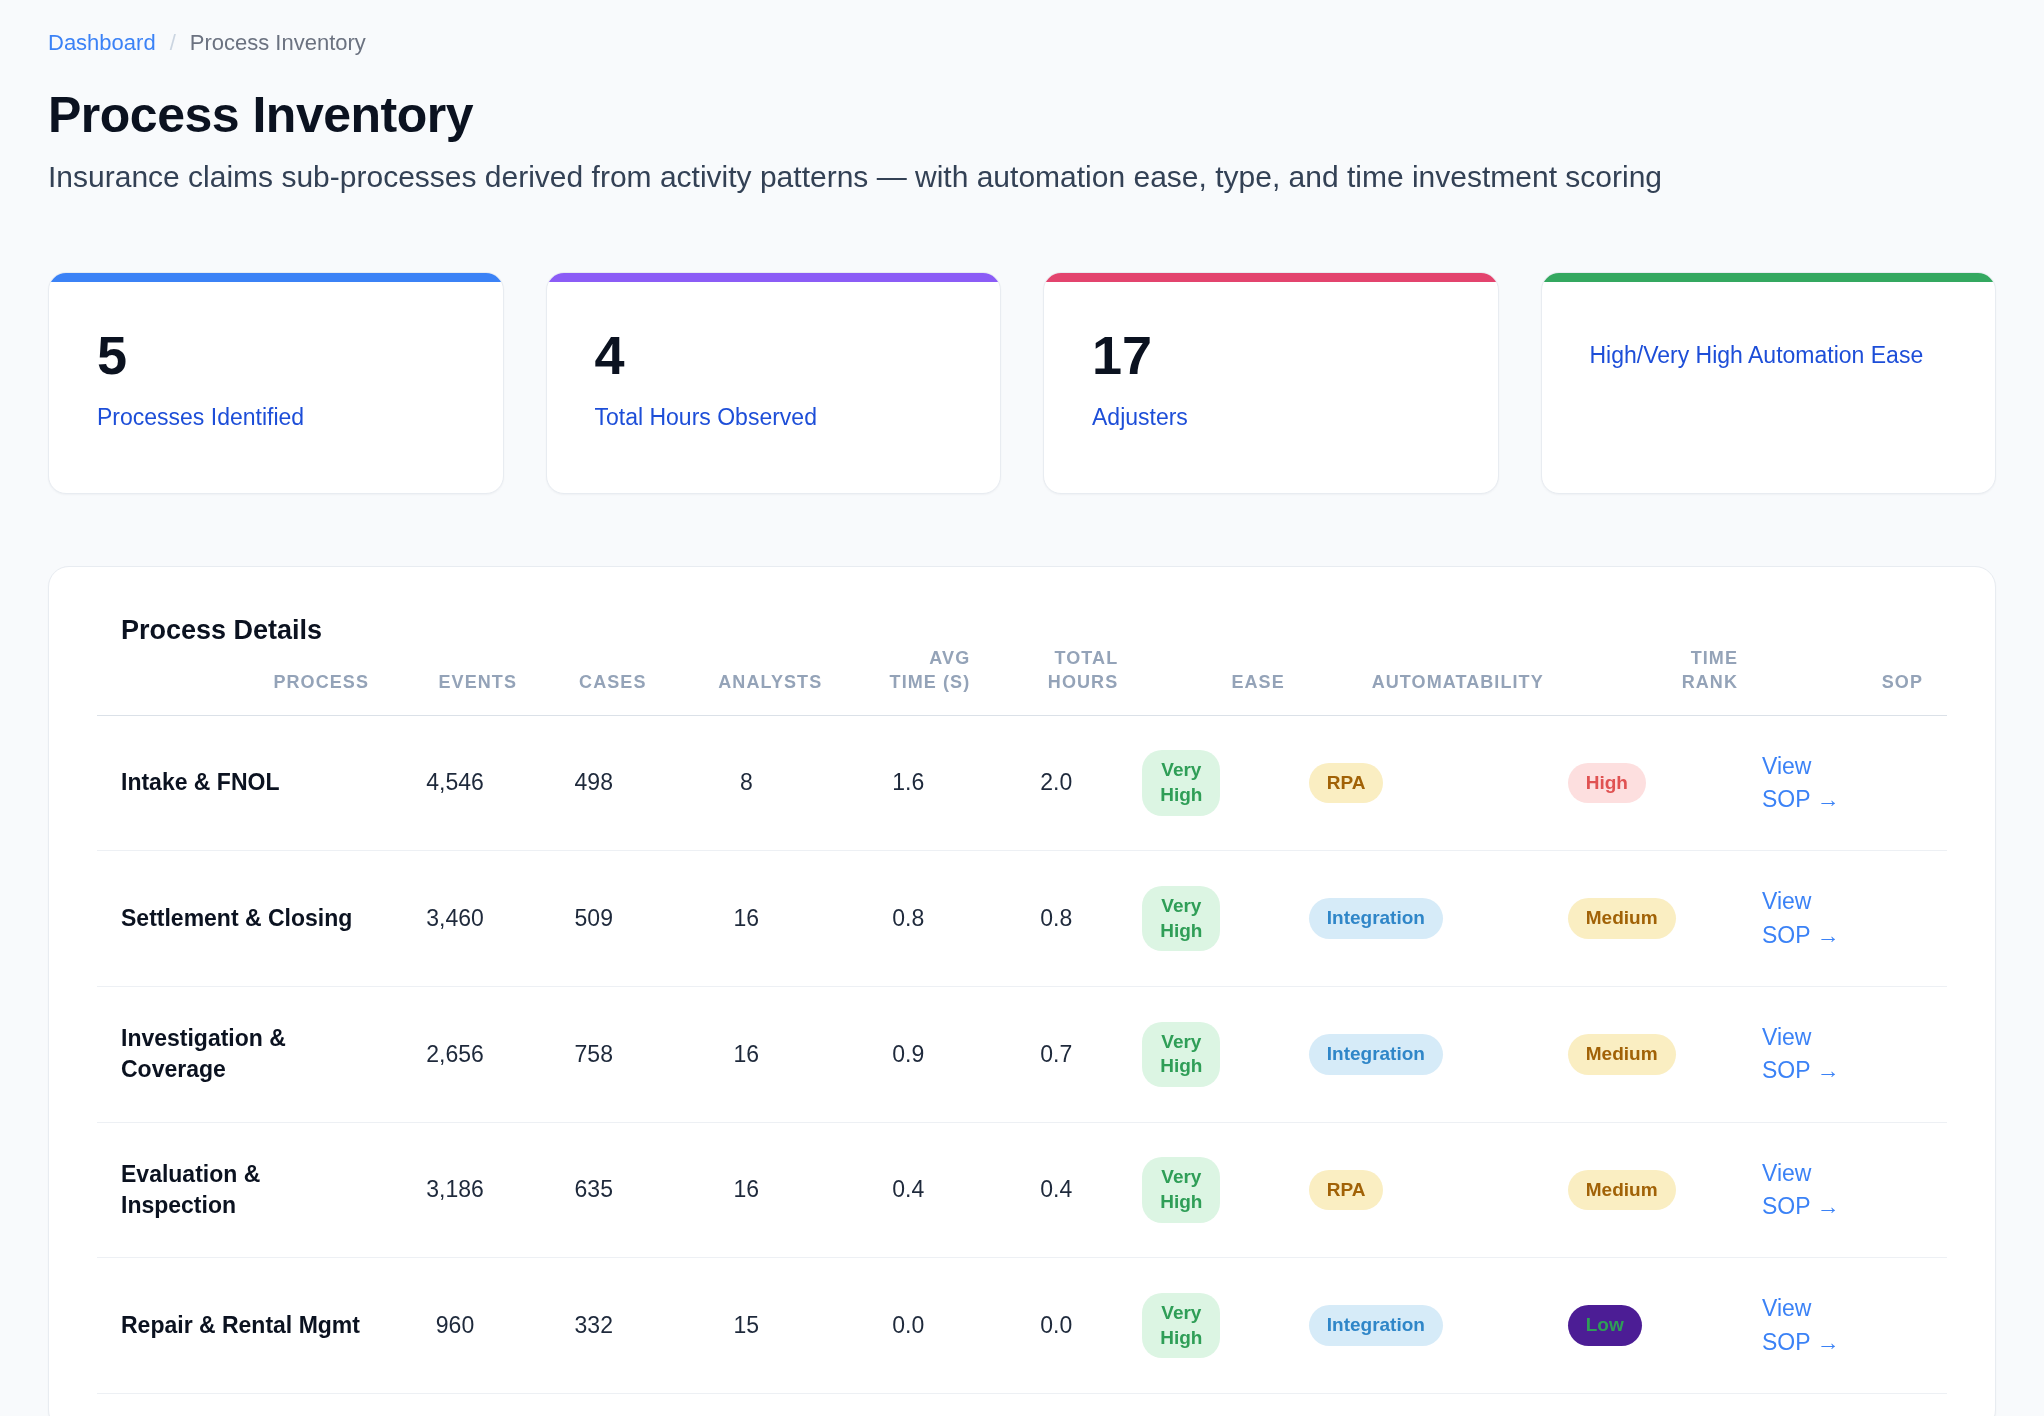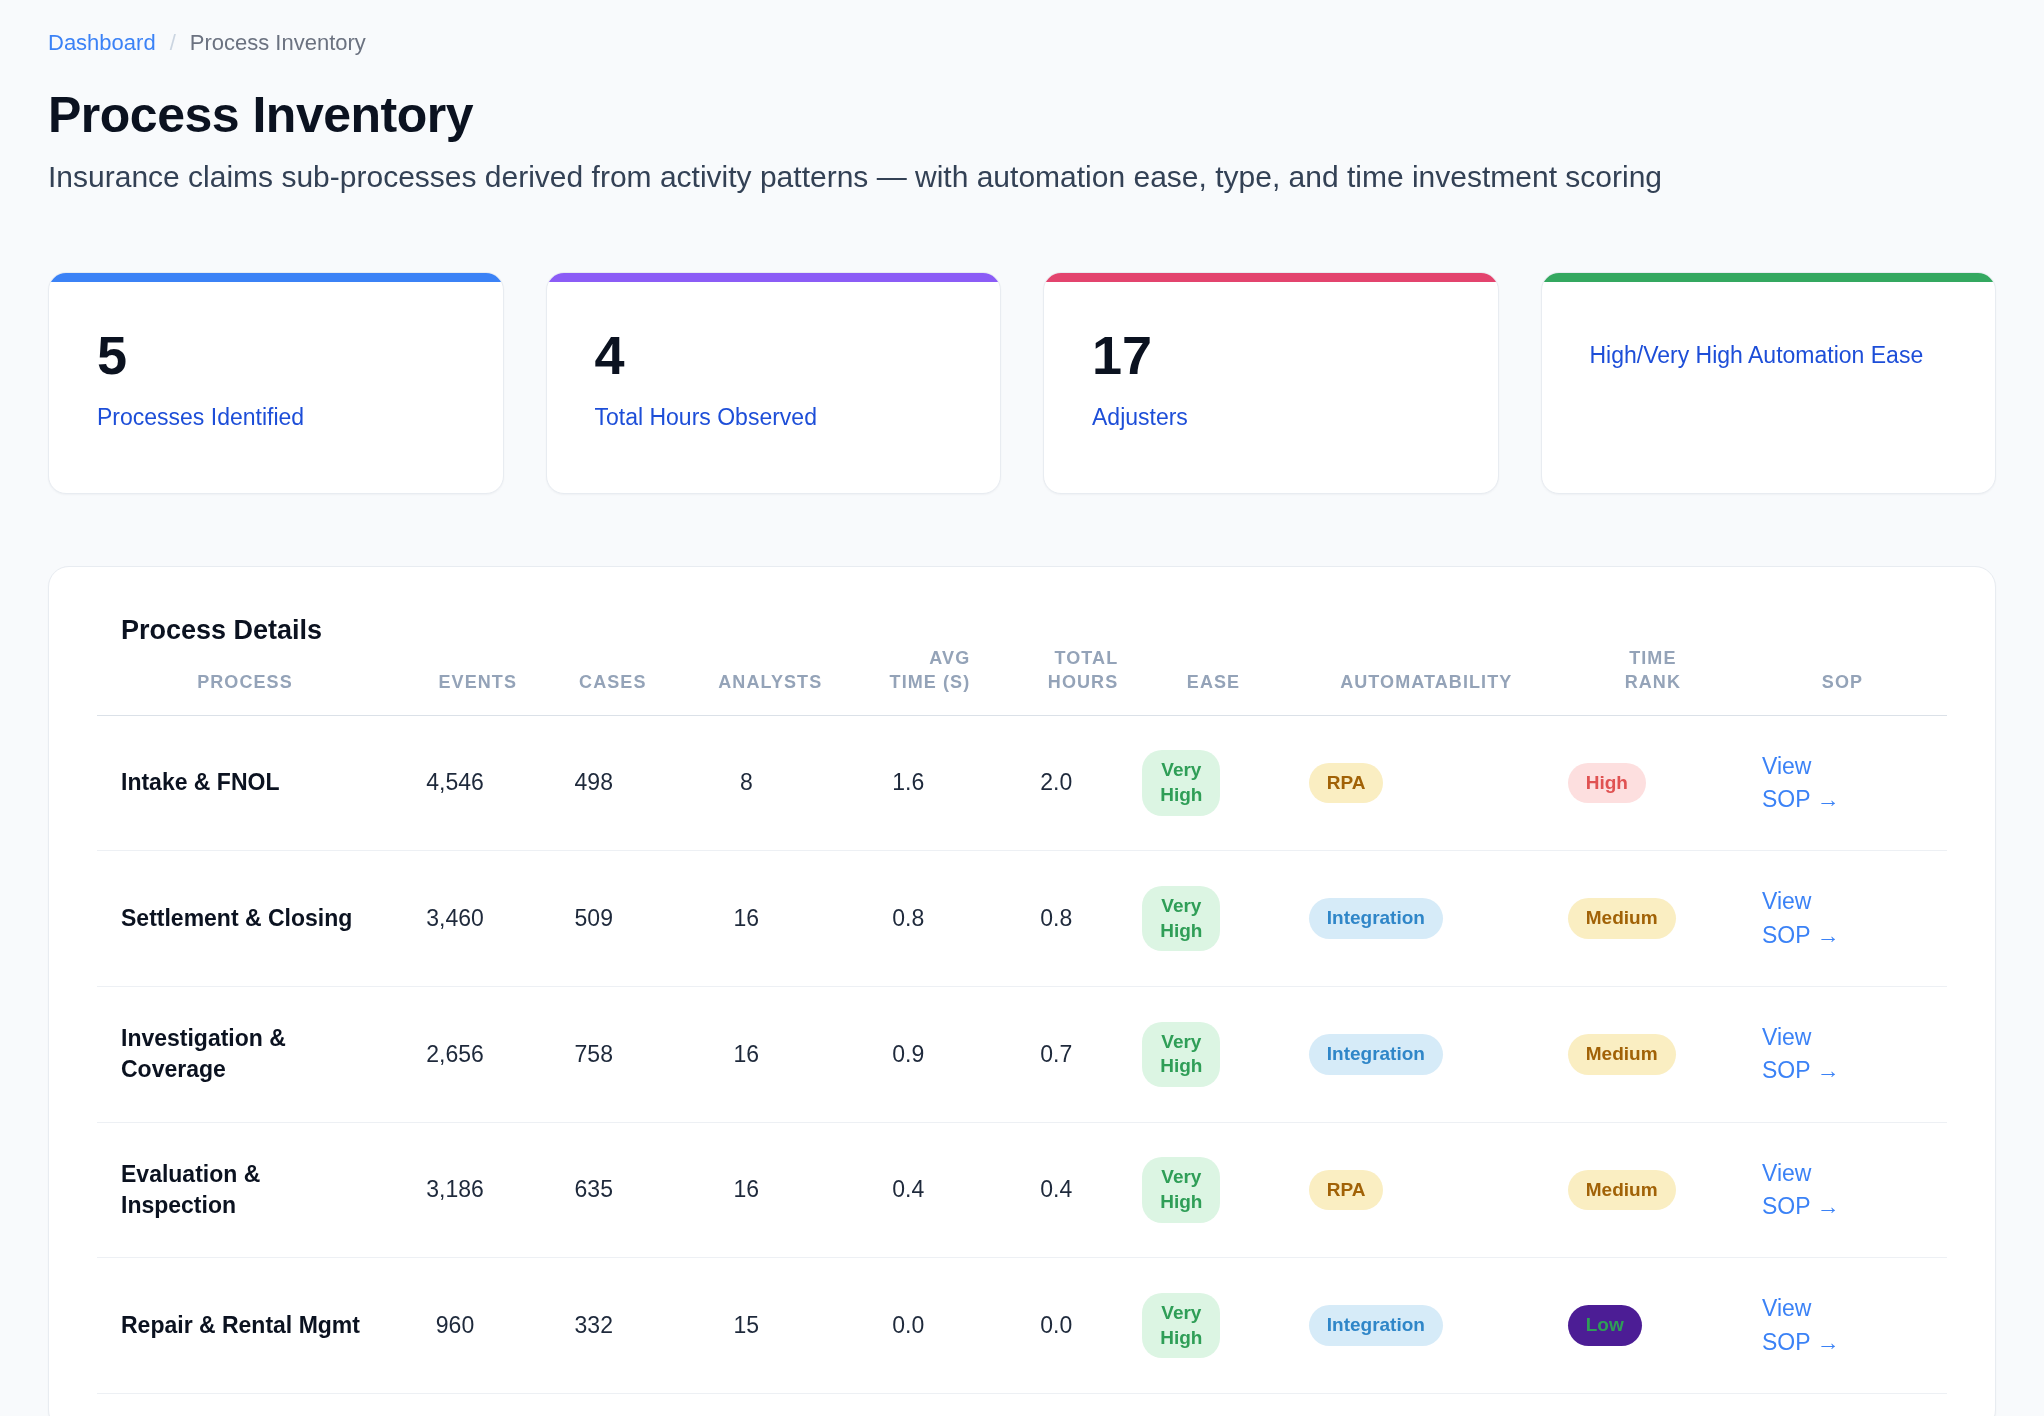--- a/index.html
+++ b/index.html
@@ -45,21 +45,21 @@
     border-radius: 21px;
     box-shadow: 0 1px 2px rgba(15,23,42,0.04);
     margin-top: 72px;
     padding: 48px 48px 36px 48px;
   }
   .table-title { font-size: 27px; font-weight: 700; color: #0b1220; padding-left: 24px; }
 
   table { width: 100%; border-collapse: collapse; table-layout: fixed; }
   thead th {
     font-size: 18px; font-weight: 700; color: #94a3b8;
-    letter-spacing: 0.06em; text-align: center; vertical-align: bottom;
+    letter-spacing: 0.06em; text-align: right; vertical-align: bottom;
     padding: 0 24px 20px 0; border-bottom: 1px solid #dbe1e8;
     white-space: pre-line; line-height: 1.35;
   }
   thead th.num { text-align: right; }
   tbody td {
     font-size: 23px; color: #1e293b; vertical-align: middle;
     padding: 34px 24px 34px 0; border-bottom: 1px solid #edf0f4;
     line-height: 1.35;
   }
   tbody td.num { text-align: center; }

